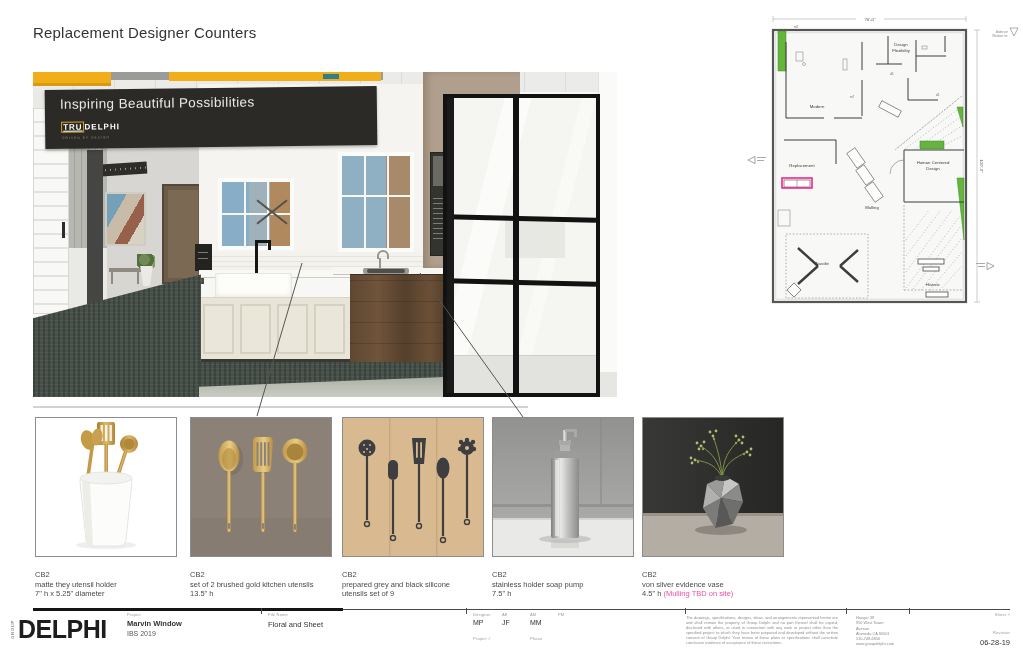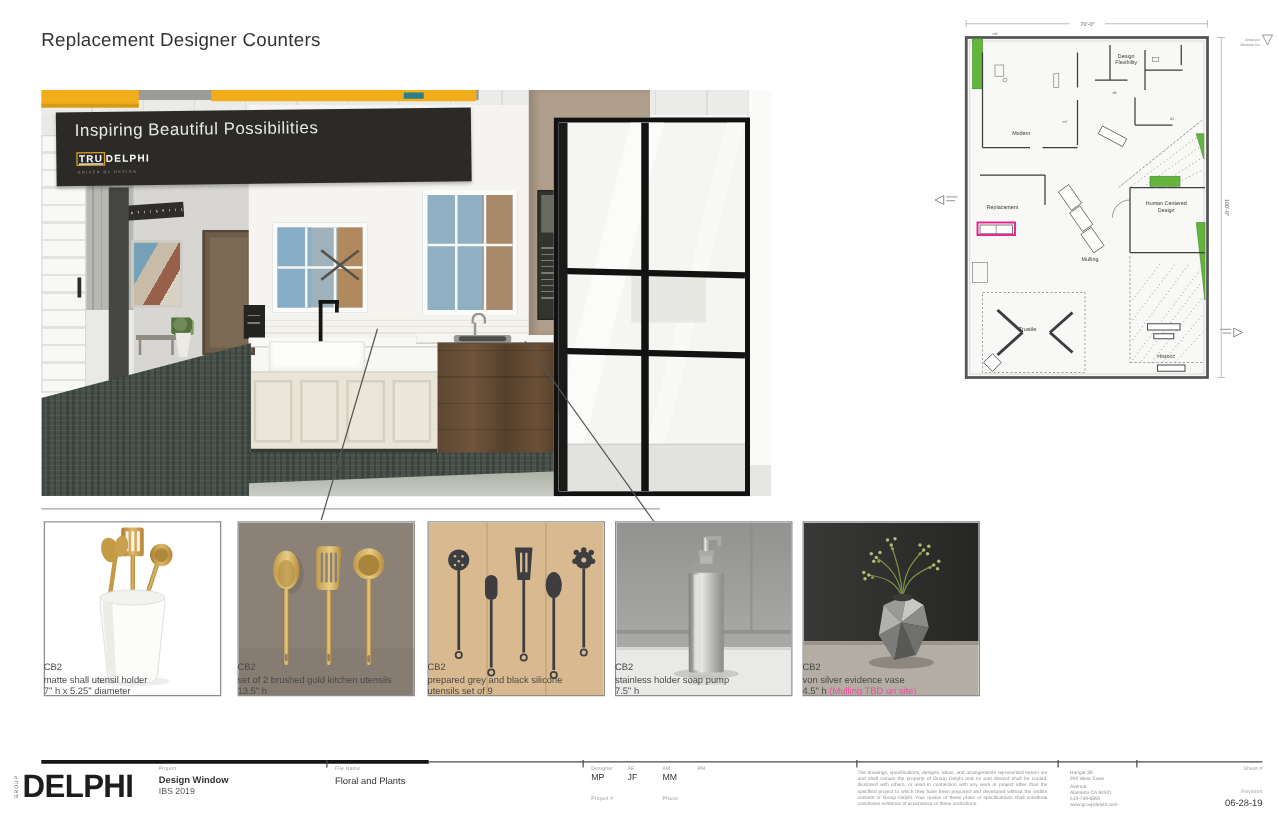--- a/index.html
+++ b/index.html
@@ -87,21 +87,21 @@
   .aisle{left:166px;top:302px;width:252px;height:23px;background:linear-gradient(#a8aea2,#c9ccc3);clip-path:polygon(0 55%,100% 12%,100% 100%,0 100%);}
   .brfloor{left:565px;top:300px;width:19px;height:25px;background:#e6e6e2;}
   .banner{left:12px;top:16px;width:332px;height:59px;background:#2b2a27;transform:rotate(-.7deg);box-shadow:0 2px 3px rgba(0,0,0,.25);}
   .banner-title{position:absolute;left:15px;top:7px;font-size:13.5px;color:#e8e8e5;letter-spacing:.4px;font-weight:400;}
   .brand{position:absolute;left:16px;top:33px;font-size:8px;font-weight:bold;color:#fff;letter-spacing:1px;}
   .brand .tru{border:1px solid #d8a21f;padding:0 1px;text-decoration:underline;}
   .brand-tag{position:absolute;left:17px;top:46px;font-size:3px;color:#a59c84;letter-spacing:1.2px;}
   
   .card{position:absolute;top:417px;width:142px;height:140px;border:1px solid #8c8c8c;box-sizing:border-box;background:#fff;overflow:hidden;margin:0;}
   .card svg{display:block;width:100%;height:100%;}
-  .cap{position:absolute;top:529px;width:152px;font-size:7.5px;line-height:9.5px;color:#4a4a4a;}
+  .cap{position:absolute;top:570px;width:152px;font-size:7.5px;line-height:9.5px;color:#4a4a4a;}
   .pink{color:#ee4fa1;}
   
   .plan{position:absolute;left:740px;top:12px;width:285px;height:300px;}
   .pt-room{font-size:4.3px;fill:#3a3a3a;}
   .pt-dim{font-size:4.4px;fill:#555;}
   .pt-code{font-size:3px;fill:#666;}
   .pt-note{font-size:2.8px;fill:#888;}
   
   .callouts{position:absolute;left:0;top:0;width:1023px;height:663px;pointer-events:none;}
   
@@ -490,21 +490,21 @@
       <polygon points="100,84 90,106 78,80" fill="#6f6f6d"></polygon>
       <polygon points="90,106 72,110 78,80" fill="#585856"></polygon>
       <polygon points="72,110 60,90 78,80" fill="#7b7b79"></polygon>
       <polygon points="60,90 64,66 78,80" fill="#b0b0ae"></polygon>
       <ellipse cx="79" cy="60" rx="8" ry="3" fill="#3a3a38"></ellipse>
     </svg>
   </figure>
 
   <div class="cap" style="left:35px">
     <div>CB2</div>
-    <div>matte shall utensil holder</div>
+    <div>matte they utensil holder</div>
     <div>7" h x 5.25" diameter</div>
   </div>
   <div class="cap" style="left:190px">
     <div>CB2</div>
     <div>set of 2 brushed gold kitchen utensils</div>
     <div>13.5" h</div>
   </div>
   <div class="cap" style="left:342px">
     <div>CB2</div>
     <div>prepared grey and black silicone</div>
@@ -526,25 +526,25 @@
   <div class="abs tick" style="left:261px"></div>
   <div class="abs tick" style="left:466px"></div>
   <div class="abs tick" style="left:685px"></div>
   <div class="abs tick" style="left:846px"></div>
   <div class="abs tick" style="left:909px"></div>
 
   <div class="logo-group">GROUP</div>
   <div class="logo-name">DELPHI</div>
 
   <div class="lbl" style="left:127px;top:612px">Project</div>
-  <div class="val" style="left:127px;top:619px;font-weight:bold;font-size:7.5px">Design Window</div>
+  <div class="val" style="left:127px;top:619px;font-weight:bold;font-size:7.5px">Marvin Window</div>
   <div class="val" style="left:127px;top:630px;color:#555">IBS 2019</div>
 
   <div class="lbl" style="left:268px;top:612px">File Name</div>
-  <div class="val" style="left:268px;top:620px;font-size:7.5px">Floral and Plants</div>
+  <div class="val" style="left:268px;top:620px;font-size:7.5px">Floral and Sheet</div>
 
   <div class="lbl" style="left:473px;top:612px">Designer</div>
   <div class="val" style="left:473px;top:619px">MP</div>
   <div class="lbl" style="left:502px;top:612px">AE</div>
   <div class="val" style="left:502px;top:619px">JF</div>
   <div class="lbl" style="left:530px;top:612px">AM</div>
   <div class="val" style="left:530px;top:619px">MM</div>
   <div class="lbl" style="left:558px;top:612px">PM</div>
   <div class="val" style="left:558px;top:619px"></div>
   <div class="lbl" style="left:473px;top:636px">Project #</div>

